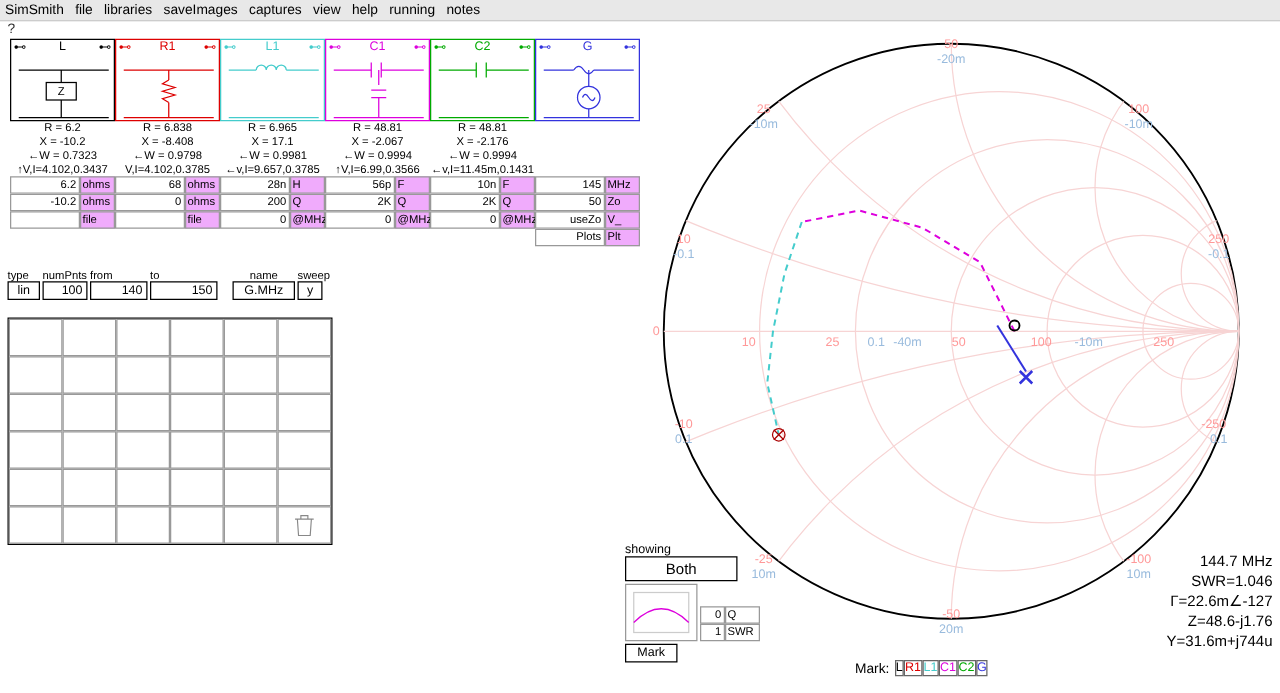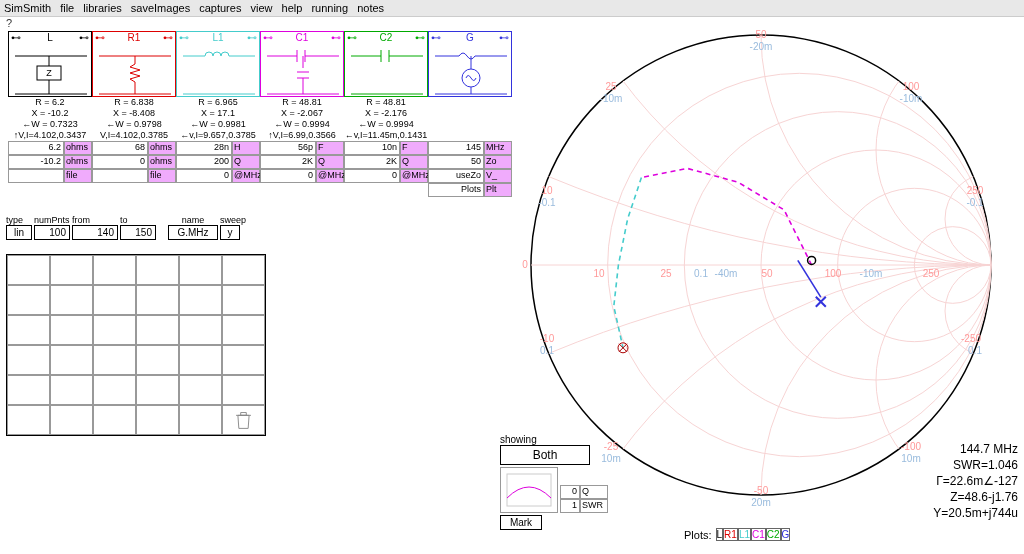--- a/index.html
+++ b/index.html
@@ -276,21 +276,21 @@
   <div>
       <div class="lab">numPnts</div>
       <div class="box" style="width:36px">100</div>
     </div>
   <div>
       <div class="lab">from</div>
       <div class="box" style="width:46px">140</div>
     </div>
   <div>
       <div class="lab">to</div>
-      <div class="box" style="width:36px">150</div>
+      <div class="box" style="width:54px">150</div>
     </div>
   <div style="margin-left:10px">
       <div class="lab" style="text-align:center">name</div>
       <div class="box" style="width:50px;text-align:center">G.MHz</div>
     </div>
   <div>
       <div class="lab">sweep</div>
       <div class="box" style="width:20px;text-align:center">y</div>
     </div>
 </div>
@@ -427,23 +427,23 @@
       <div class="qrow">
           <div class="v">1</div>
           <div class="u">SWR</div>
         </div>
     </div>
   </div>
   <div class="mark">Mark</div>
 </div>
 
 <div class="plotlegend">
-  <span style="margin-right:4px">Plots:</span>
+  <span style="margin-right:4px">Mark:</span>
   <span id="legcells"><span class="c" style="color: rgb(0, 0, 0);">L</span><span class="c" style="color: rgb(221, 0, 0);">R1</span><span class="c" style="color: rgb(68, 204, 204);">L1</span><span class="c" style="color: rgb(221, 0, 221);">C1</span><span class="c" style="color: rgb(0, 170, 0);">C2</span><span class="c" style="color: rgb(51, 51, 221);">G</span></span>
 </div>
 
 <div class="status">
   <div>144.7 MHz</div>
   <div>SWR=1.046</div>
   <div>Γ=22.6m∠-127</div>
   <div>Z=48.6-j1.76</div>
-  <div>Y=20.5m+j744u</div>
+  <div>Y=31.6m+j744u</div>
 </div>
 
 </body></html>

